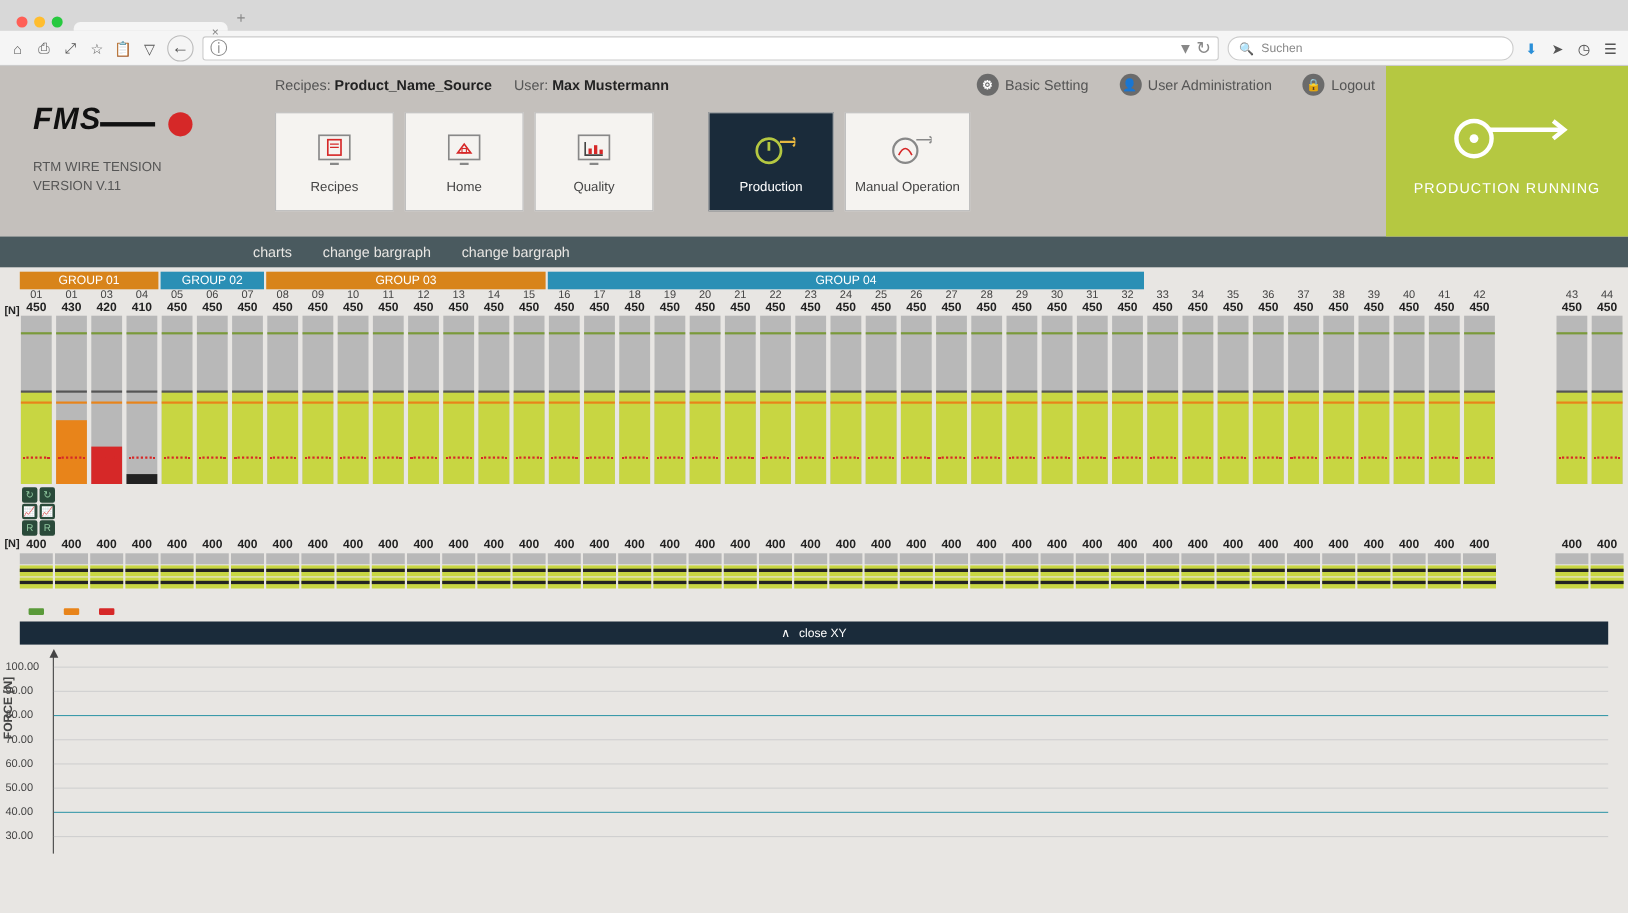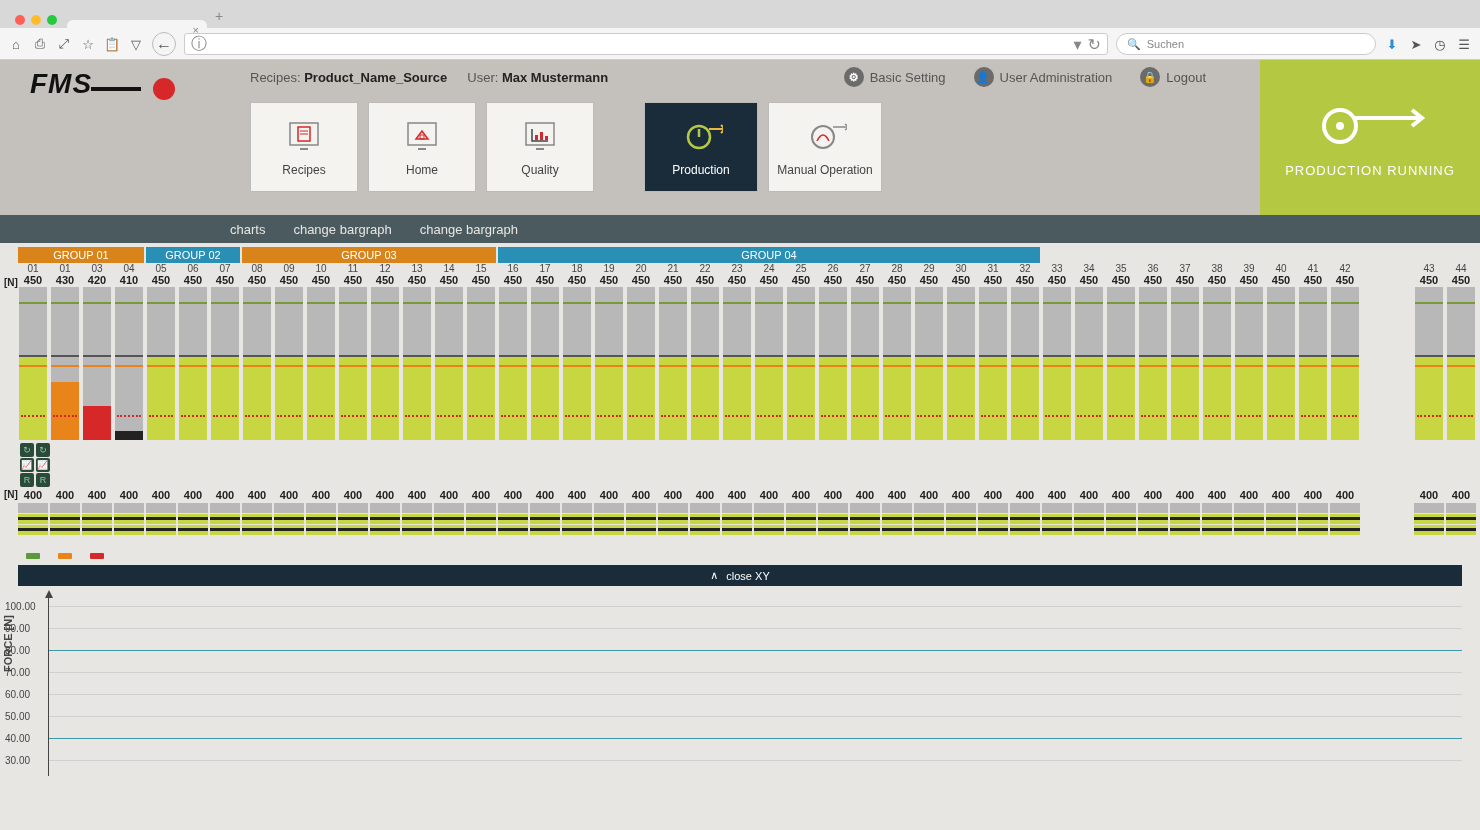--- a/index.html
+++ b/index.html
@@ -16,38 +16,38 @@
 .tab-add { padding: 4px 8px; color: #888; font-size: 14px; cursor: pointer; }
 .toolbar { height: 32px; display: flex; align-items: center; padding: 0 8px; gap: 8px; }
 .toolbar-icon { width: 16px; height: 16px; color: #555; cursor: pointer; display:flex; align-items:center; justify-content:center; font-size:13px; }
 .url-bar { flex: 1; display: flex; align-items: center; background: #fff; border: 1px solid #ccc; border-radius: 3px; height: 22px; padding: 0 6px; gap: 6px; }
 .url-reload { color: #888; cursor: pointer; }
 .search-box { width: 260px; background: #fff; border: 1px solid #ccc; border-radius: 12px; height: 22px; padding: 0 10px; display: flex; align-items: center; gap: 6px; font-size: 11px; color: #888; }
 .back-btn { width: 24px; height: 24px; border: 1px solid #bbb; border-radius: 50%; display:flex; align-items:center; justify-content:center; color:#555; cursor:pointer; }
 
 
 .app-header { background: #c4c0bc; height: 155px; display: flex; }
-.logo-section { width: 240px; padding: 8px 30px; }
+.logo-section { width: 240px; padding: 32px 30px; }
 .logo { margin-bottom: 18px; }
 .logo-text { font-size: 28px; font-weight: bold; font-style: italic; color: #111; letter-spacing: 1px; }
 .logo-mark { display: inline-block; width: 22px; height: 22px; background: #d62828; border-radius: 50%; margin-left: 8px; vertical-align: middle; }
 .app-title { font-size: 12px; color: #555; line-height: 1.5; }
 .header-main { flex: 1; display: flex; flex-direction: column; }
 .info-bar { height: 34px; display: flex; align-items: center; padding: 0 10px; font-size: 13px; color: #555; justify-content: space-between; }
 .info-left { display:flex; gap:20px; }
 .info-left b { color: #222; }
 .info-right { display: flex; gap: 28px; align-items: center; }
 .info-link { display: flex; align-items: center; gap: 6px; cursor: pointer; color: #555; }
 .info-icon { width: 20px; height: 20px; background: #6b6b6b; border-radius: 50%; display:flex; align-items:center; justify-content:center; color:#fff; font-size:11px; font-weight:bold; }
 .nav-buttons { display: flex; gap: 10px; margin-top: 8px; padding-left: 10px; }
 .nav-btn { width: 108px; height: 90px; background: #f5f3f0; border: 1px solid #bbb; display: flex; flex-direction: column; align-items: center; justify-content: center; gap: 8px; cursor: pointer; font-size: 12px; color: #444; position: relative; }
 .nav-btn.wide { width: 114px; }
 .nav-btn.active { background: #1a2b3a; color: #fff; }
 .nav-btn-icon { width: 44px; height: 38px; display:flex; align-items:center; justify-content:center; }
-.status-panel { width: 220px; background: #b5c841; display: flex; flex-direction: column; align-items: center; justify-content: center; color: #fff; font-size: 13px; letter-spacing: 1px; margin-left: 44px; }
+.status-panel { width: 220px; background: #b5c841; display: flex; flex-direction: column; align-items: center; justify-content: center; color: #fff; font-size: 13px; letter-spacing: 1px; }
 .status-icon { margin-bottom: 12px; }
 
 
 .sub-menu { background: #4a5a5f; height: 28px; display: flex; align-items: center; padding-left: 230px; gap: 28px; color: #e8e6e3; font-size: 13px; }
 .sub-menu-item { cursor: pointer; }
 
 
 .groups-row { display: flex; padding: 4px 18px 0 18px; gap: 2px; }
 .group-label { background: #d8841a; color: #fff; font-size: 11px; text-align: center; padding: 2px 0; }
 .group-label.blue { background: #2a8fb5; }
@@ -144,20 +144,24 @@
     <span class="toolbar-icon">☰</span>
   </div>
 </div>
 
 <div class="app-header">
   <div class="logo-section">
     <div class="logo">
       <span class="logo-text">FMS</span>
       <span style="display:inline-block;width:50px;height:4px;background:#111;vertical-align:middle;margin-left:-6px;"></span>
       <span class="logo-mark"></span>
+    </div>
+    <div class="app-title">
+      <div>RTM WIRE TENSION</div>
+      <div>VERSION V.11</div>
     </div>
   </div>
   <div class="header-main">
     <div class="info-bar">
       <div class="info-left">
         <span><span>Recipes:</span> <b>Product_Name_Source</b></span>
         <span><span>User:</span> <b>Max Mustermann</b></span>
       </div>
       <div class="info-right">
         <div class="info-link">

